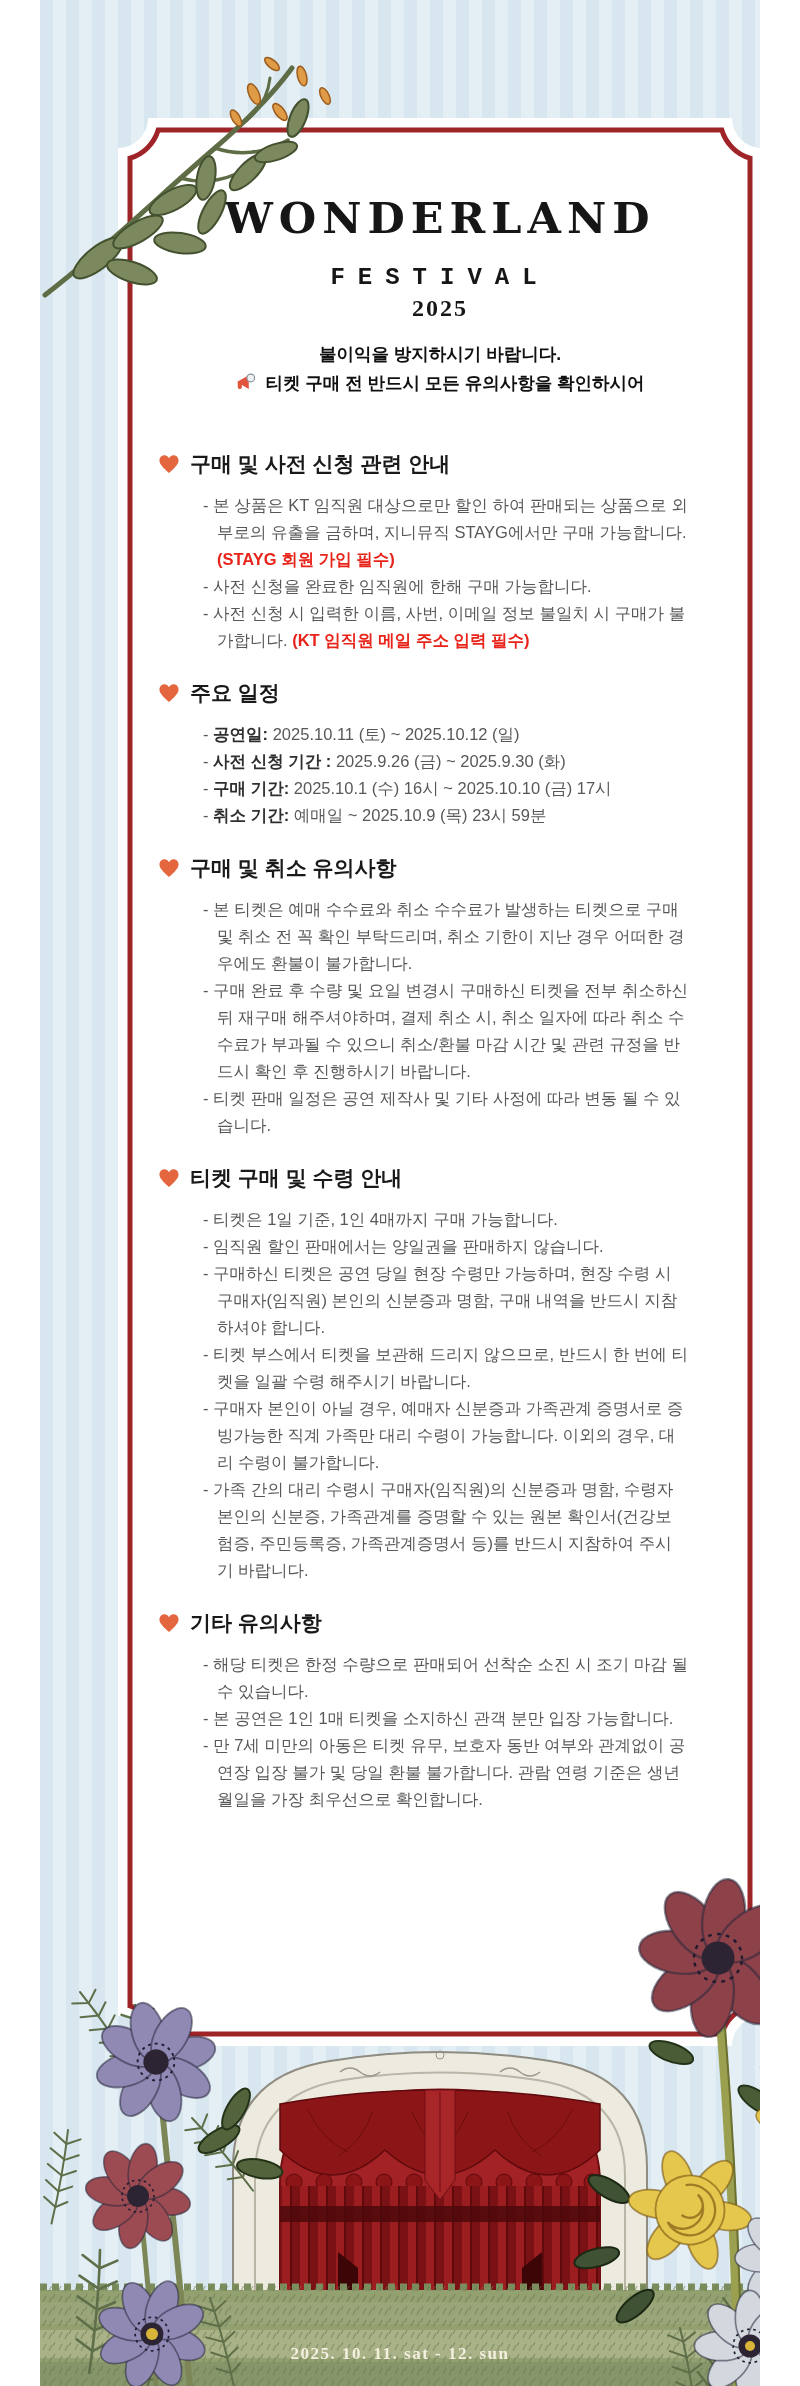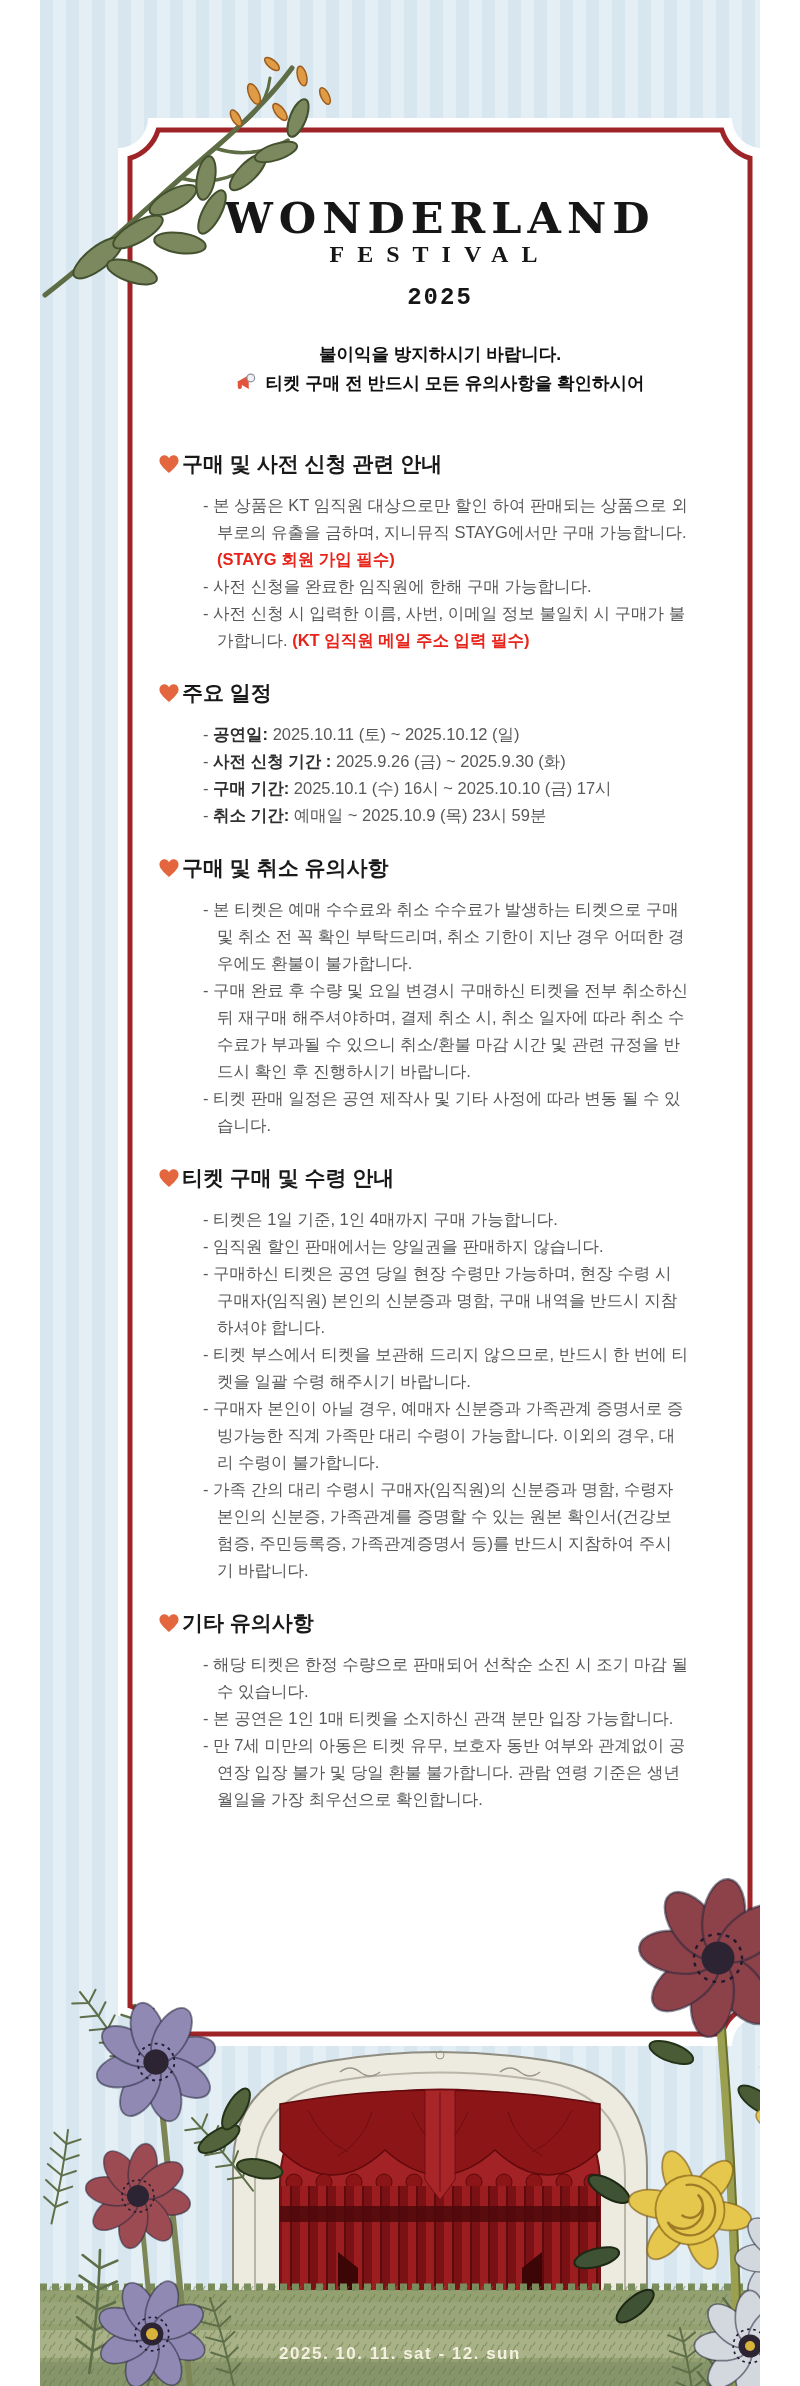--- a/index.html
+++ b/index.html
@@ -6,41 +6,41 @@
   .page{position:relative;width:720px;height:2386px;overflow:hidden;margin:0 auto;
     background:repeating-linear-gradient(90deg,#d7e6ef 0px,#d7e6ef 13px,#e3eef5 13px,#e3eef5 26px);
     font-family:"Liberation Sans", sans-serif;}
   svg{display:block;}
   
   .card-svg{position:absolute;left:0;top:0;z-index:1;}
   .content{position:absolute;left:0;top:0;width:800px;height:2386px;z-index:2;}
   
   .title-block{position:absolute;top:196px;left:90px;right:90px;text-align:center;color:#161616;}
   .title-main{font-family:"DejaVu Serif", serif;font-weight:700;font-size:43px;letter-spacing:6px;line-height:1.05;}
-  .title-sub{font-family:Liberation Serif, serif;font-weight:600;font-size:24px;letter-spacing:13px;margin-top:0;}
-  .title-year{font-family:Liberation Mono, monospace;font-weight:700;font-size:24px;letter-spacing:2px;margin-top:16px;}
+  .title-sub{font-family:Liberation Mono, monospace;font-weight:600;font-size:24px;letter-spacing:13px;margin-top:23px;}
+  .title-year{font-family:Liberation Serif, serif;font-weight:700;font-size:24px;letter-spacing:2px;margin-top:4px;}
   
   .notice{position:absolute;top:340px;left:80px;right:80px;text-align:center;
     font-weight:700;font-size:17.5px;line-height:29px;color:#101010;}
   .notice .megaphone{display:inline-block;vertical-align:-4px;margin-right:8px;}
   
   .sections{position:absolute;top:450px;left:118px;width:530px;}
   .section{margin-bottom:25px;}
-  .section-heading{display:flex;align-items:center;gap:2px;font-size:21px;font-weight:800;color:#191919;}
+  .section-heading{display:flex;align-items:center;gap:10px;font-size:21px;font-weight:800;color:#191919;}
   .heart{display:inline-flex;flex:0 0 auto;}
   ul.items{list-style:none;margin:14px 0 0 45px;padding:0;}
   ul.items li{font-size:16.5px;color:#585858;line-height:27px;padding-left:14px;text-indent:-14px;}
   ul.items li::before{content:"- ";}
   .lbl{font-weight:700;color:#2e2e2e;}
   .red{color:#e8231a;font-weight:700;}
   
   .branch-svg{position:absolute;left:0;top:0;z-index:3;pointer-events:none;}
   .bottom-svg{position:absolute;left:0;top:1850px;z-index:3;pointer-events:none;}
   .footer-date{position:absolute;top:2344px;left:0;right:0;z-index:4;text-align:center;
-    font-family:Liberation Sans, sans-serif;font-weight:700;font-size:17px;letter-spacing:1.5px;color:#f3f0df;}
+    font-family:Liberation Serif, serif;font-weight:700;font-size:17px;letter-spacing:1.5px;color:#f3f0df;}
 </style>
 </head>
 <body>
 
 <div class="page">
 
   <svg class="card-svg" width="800" height="2386" viewBox="0 0 800 2386">
     <path d="M108 118 H692 A30 30 0 0 0 722 148 V2016 A30 30 0 0 0 692 2046 H108 A30 30 0 0 0 78 2016 V148 A30 30 0 0 0 108 118 Z" fill="#ffffff"></path>
     <path d="M118.2 130 H681.8 A42 42 0 0 0 710 158.2 V2005.8 A42 42 0 0 0 681.8 2034 H118.2 A42 42 0 0 0 90 2005.8 V158.2 A42 42 0 0 0 118.2 130 Z" fill="none" stroke="#9e2428" stroke-width="5"></path>
   </svg>

